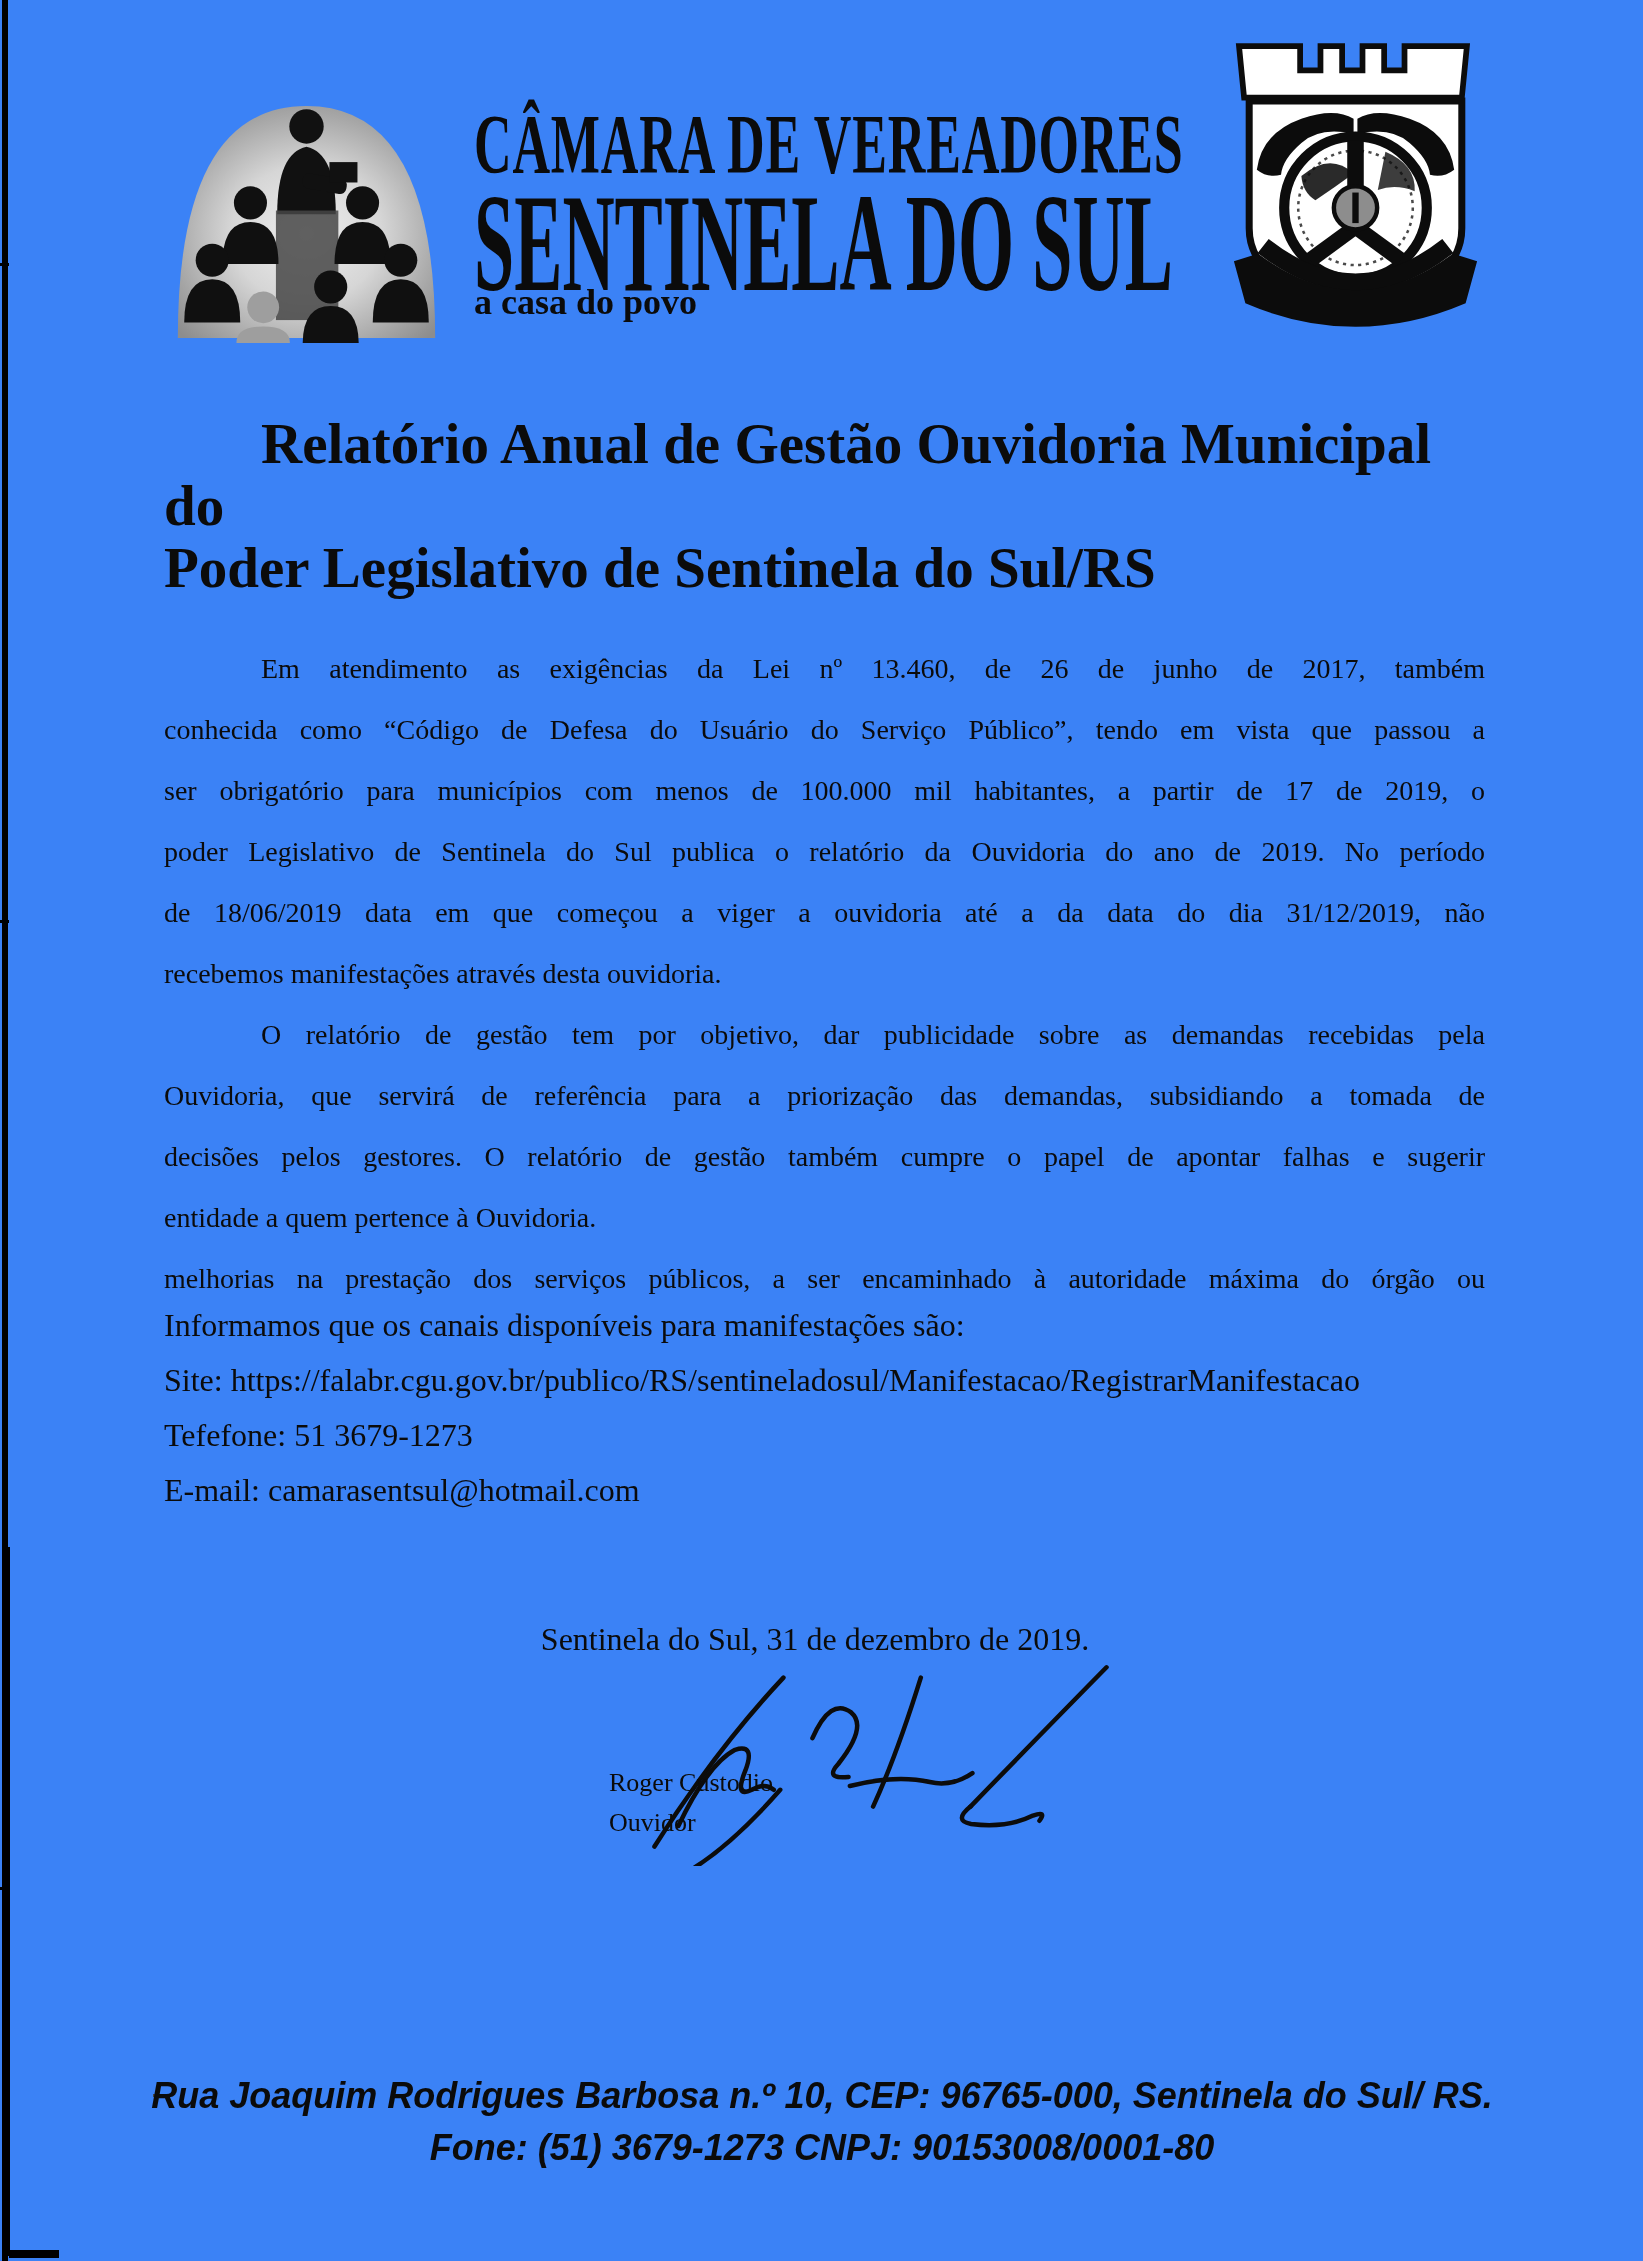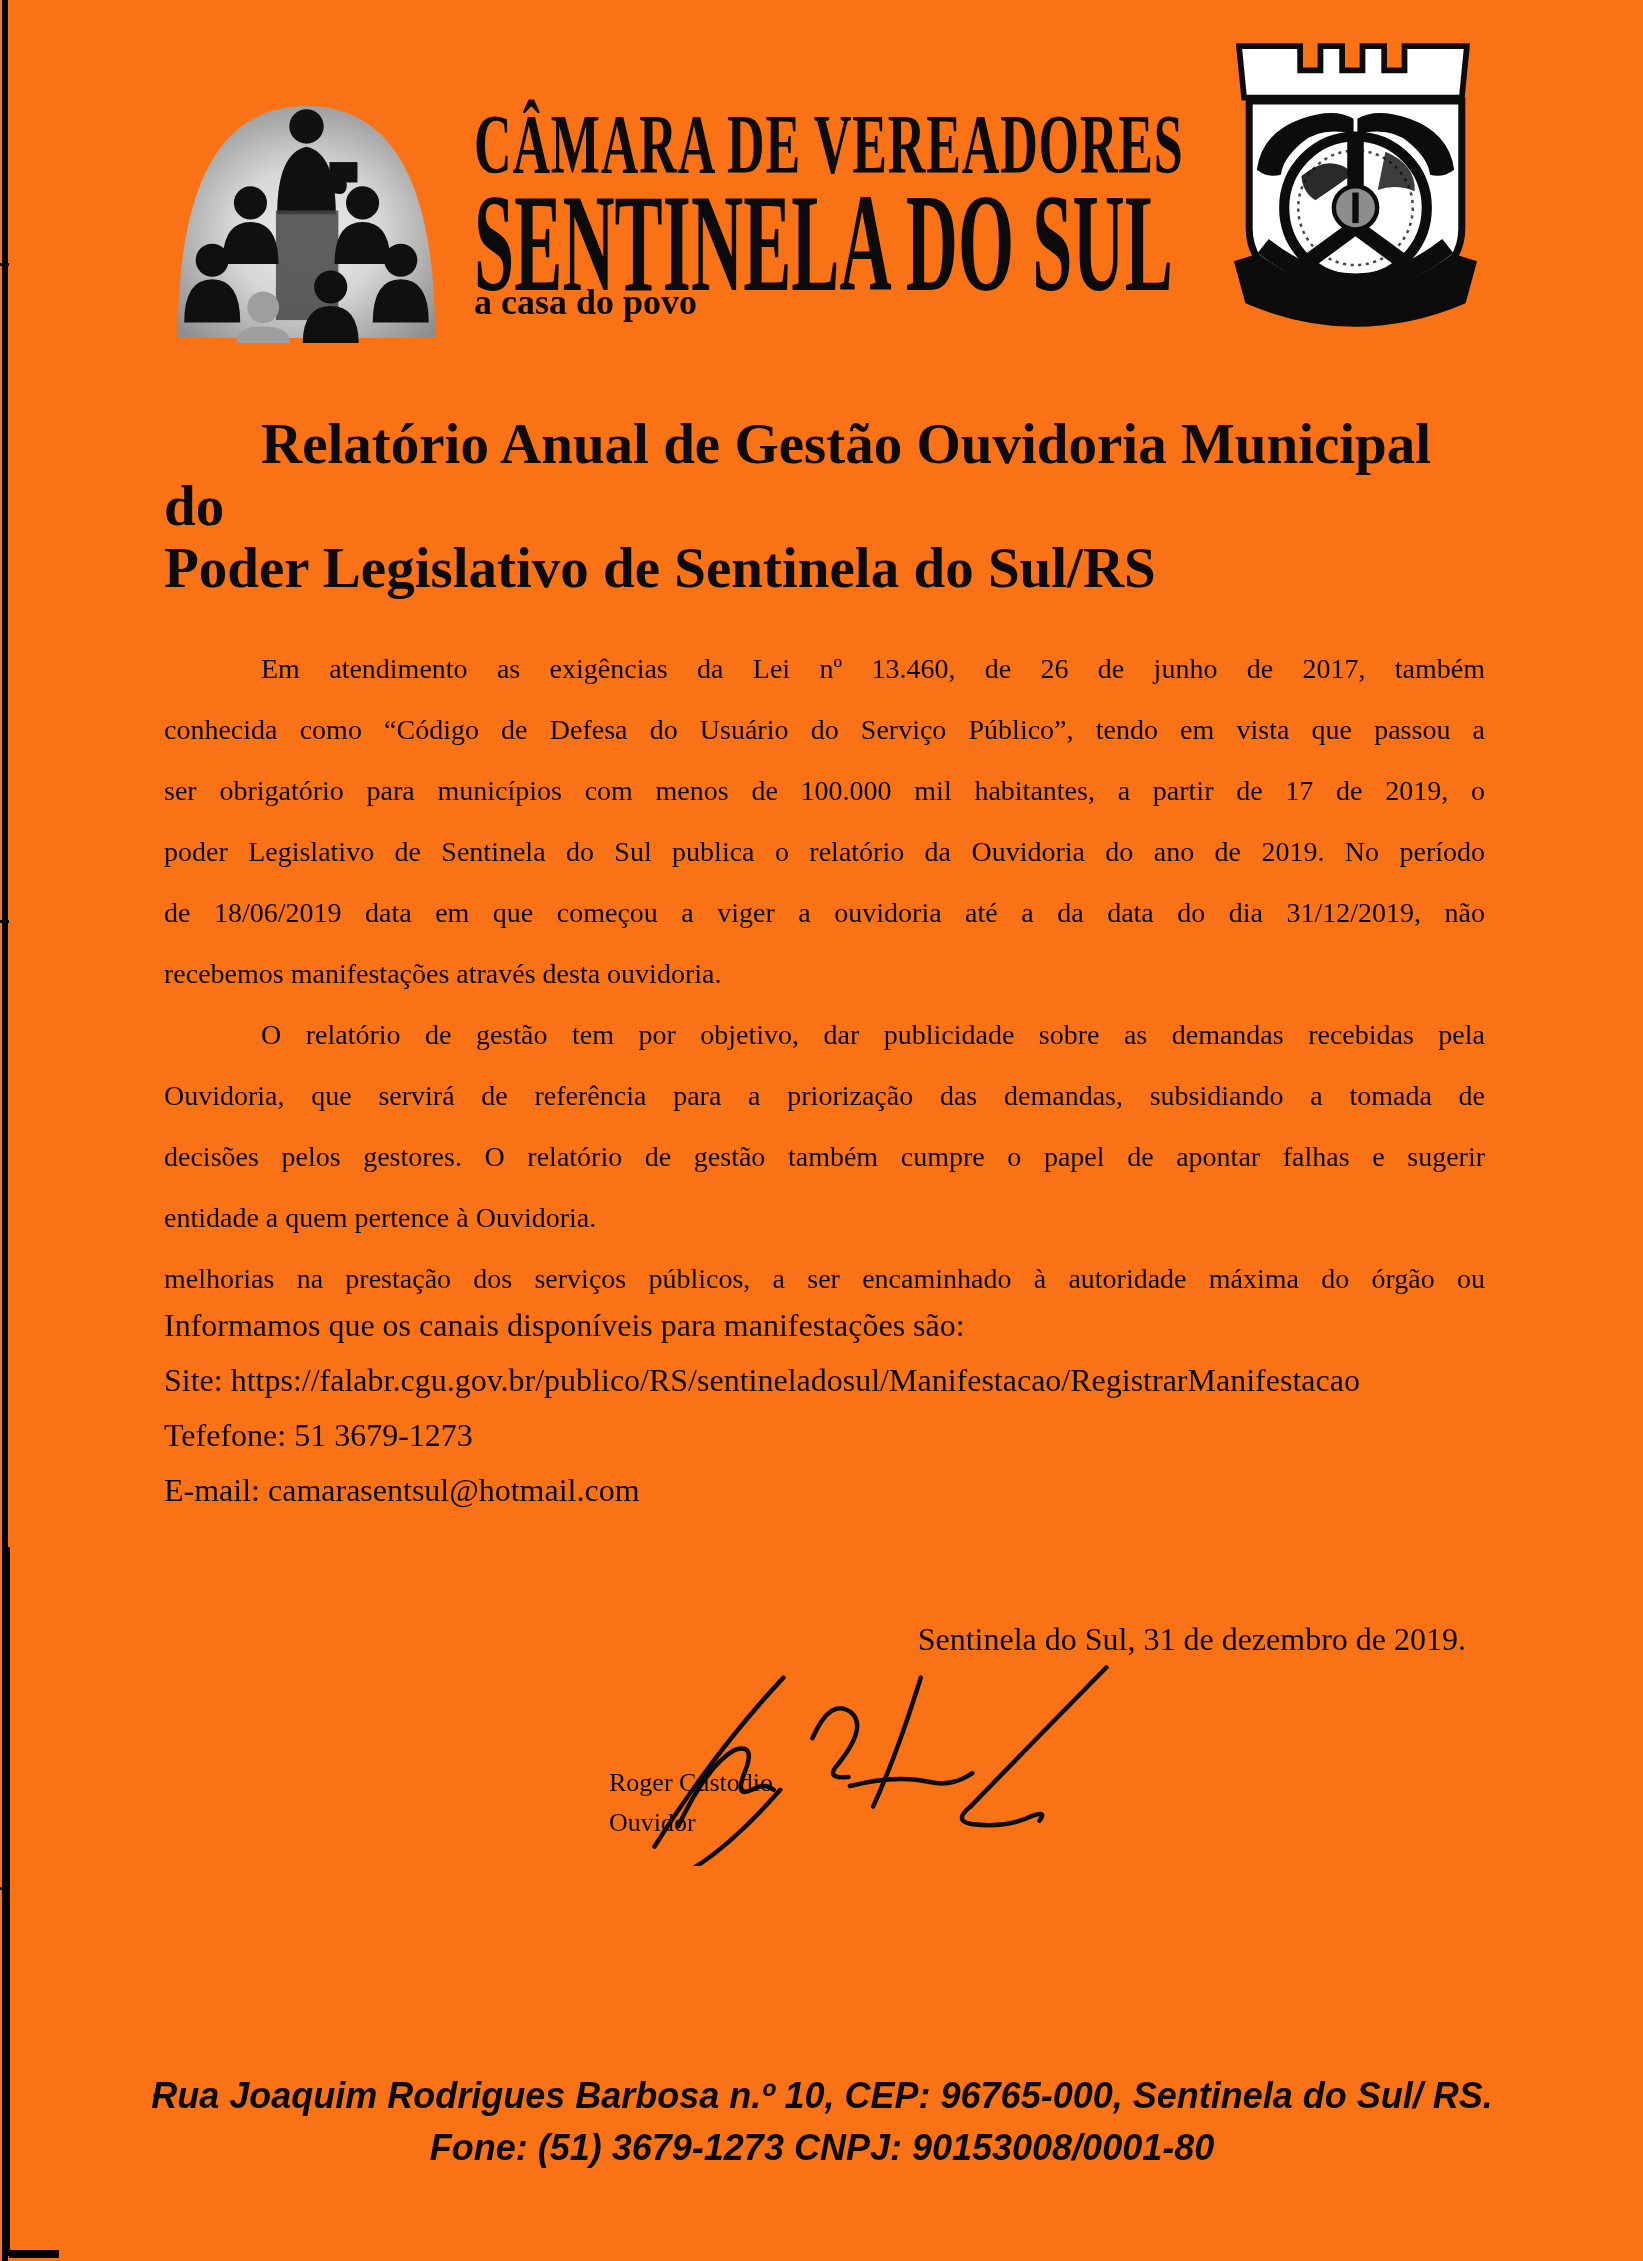--- a/index.html
+++ b/index.html
@@ -1,18 +1,18 @@
 <!DOCTYPE html>
 <html style="font-size:10.3px"><head>
 <meta charset="utf-8">
 <style>
   html,body{margin:0;padding:0;}
   body{width:1644px;height:2261px;background:#ffffff;overflow:hidden;
        font-family:"Liberation Serif", serif;color:#0b0b0b;}
-  .page{position:relative;width:1644px;height:2261px;background:#f97316;}
+  .page{position:relative;width:1644px;height:2261px;background:#3b82f6;}
 
   
   .scan-line{position:absolute;left:1.9px;top:0;width:5.8px;height:2261px;background:#000;}
   .scan-line-thick{position:absolute;left:1.9px;top:1547px;width:8.4px;height:709px;background:#000;}
   .scan-nub{position:absolute;background:#000;}
   .scan-foot{position:absolute;left:9px;top:2250px;width:50px;height:7.7px;background:#000;}
 
   
   .logo{position:absolute;left:160px;top:50px;width:293px;height:293px;}
   .brand{position:absolute;left:474px;top:97px;width:748px;height:258px;}
@@ -35,21 +35,21 @@
   .body-text .line{white-space:normal;}
   .body-text .just{text-align:justify;text-align-last:justify;}
   .body-text .indent{text-indent:97px;}
 
   
   .channels{position:absolute;left:164px;top:1298px;width:1328px;
             font-size:32px;line-height:55px;}
 
   
   .dateline{position:absolute;left:164px;top:1621px;width:1302px;
-            text-align:right;font-size:32px;}
+            text-align:center;font-size:32px;}
 
   
   .sig-scribble{position:absolute;left:619px;top:1653px;width:503px;height:213px;}
   .sig-text{position:absolute;left:609px;top:1763px;width:290px;
             font-size:26px;line-height:40px;}
 
   
   .footer{position:absolute;left:0;top:2070px;width:1644px;text-align:center;
           font-family:Liberation Sans, sans-serif;font-style:italic;font-weight:bold;
           font-size:36px;line-height:52px;}

